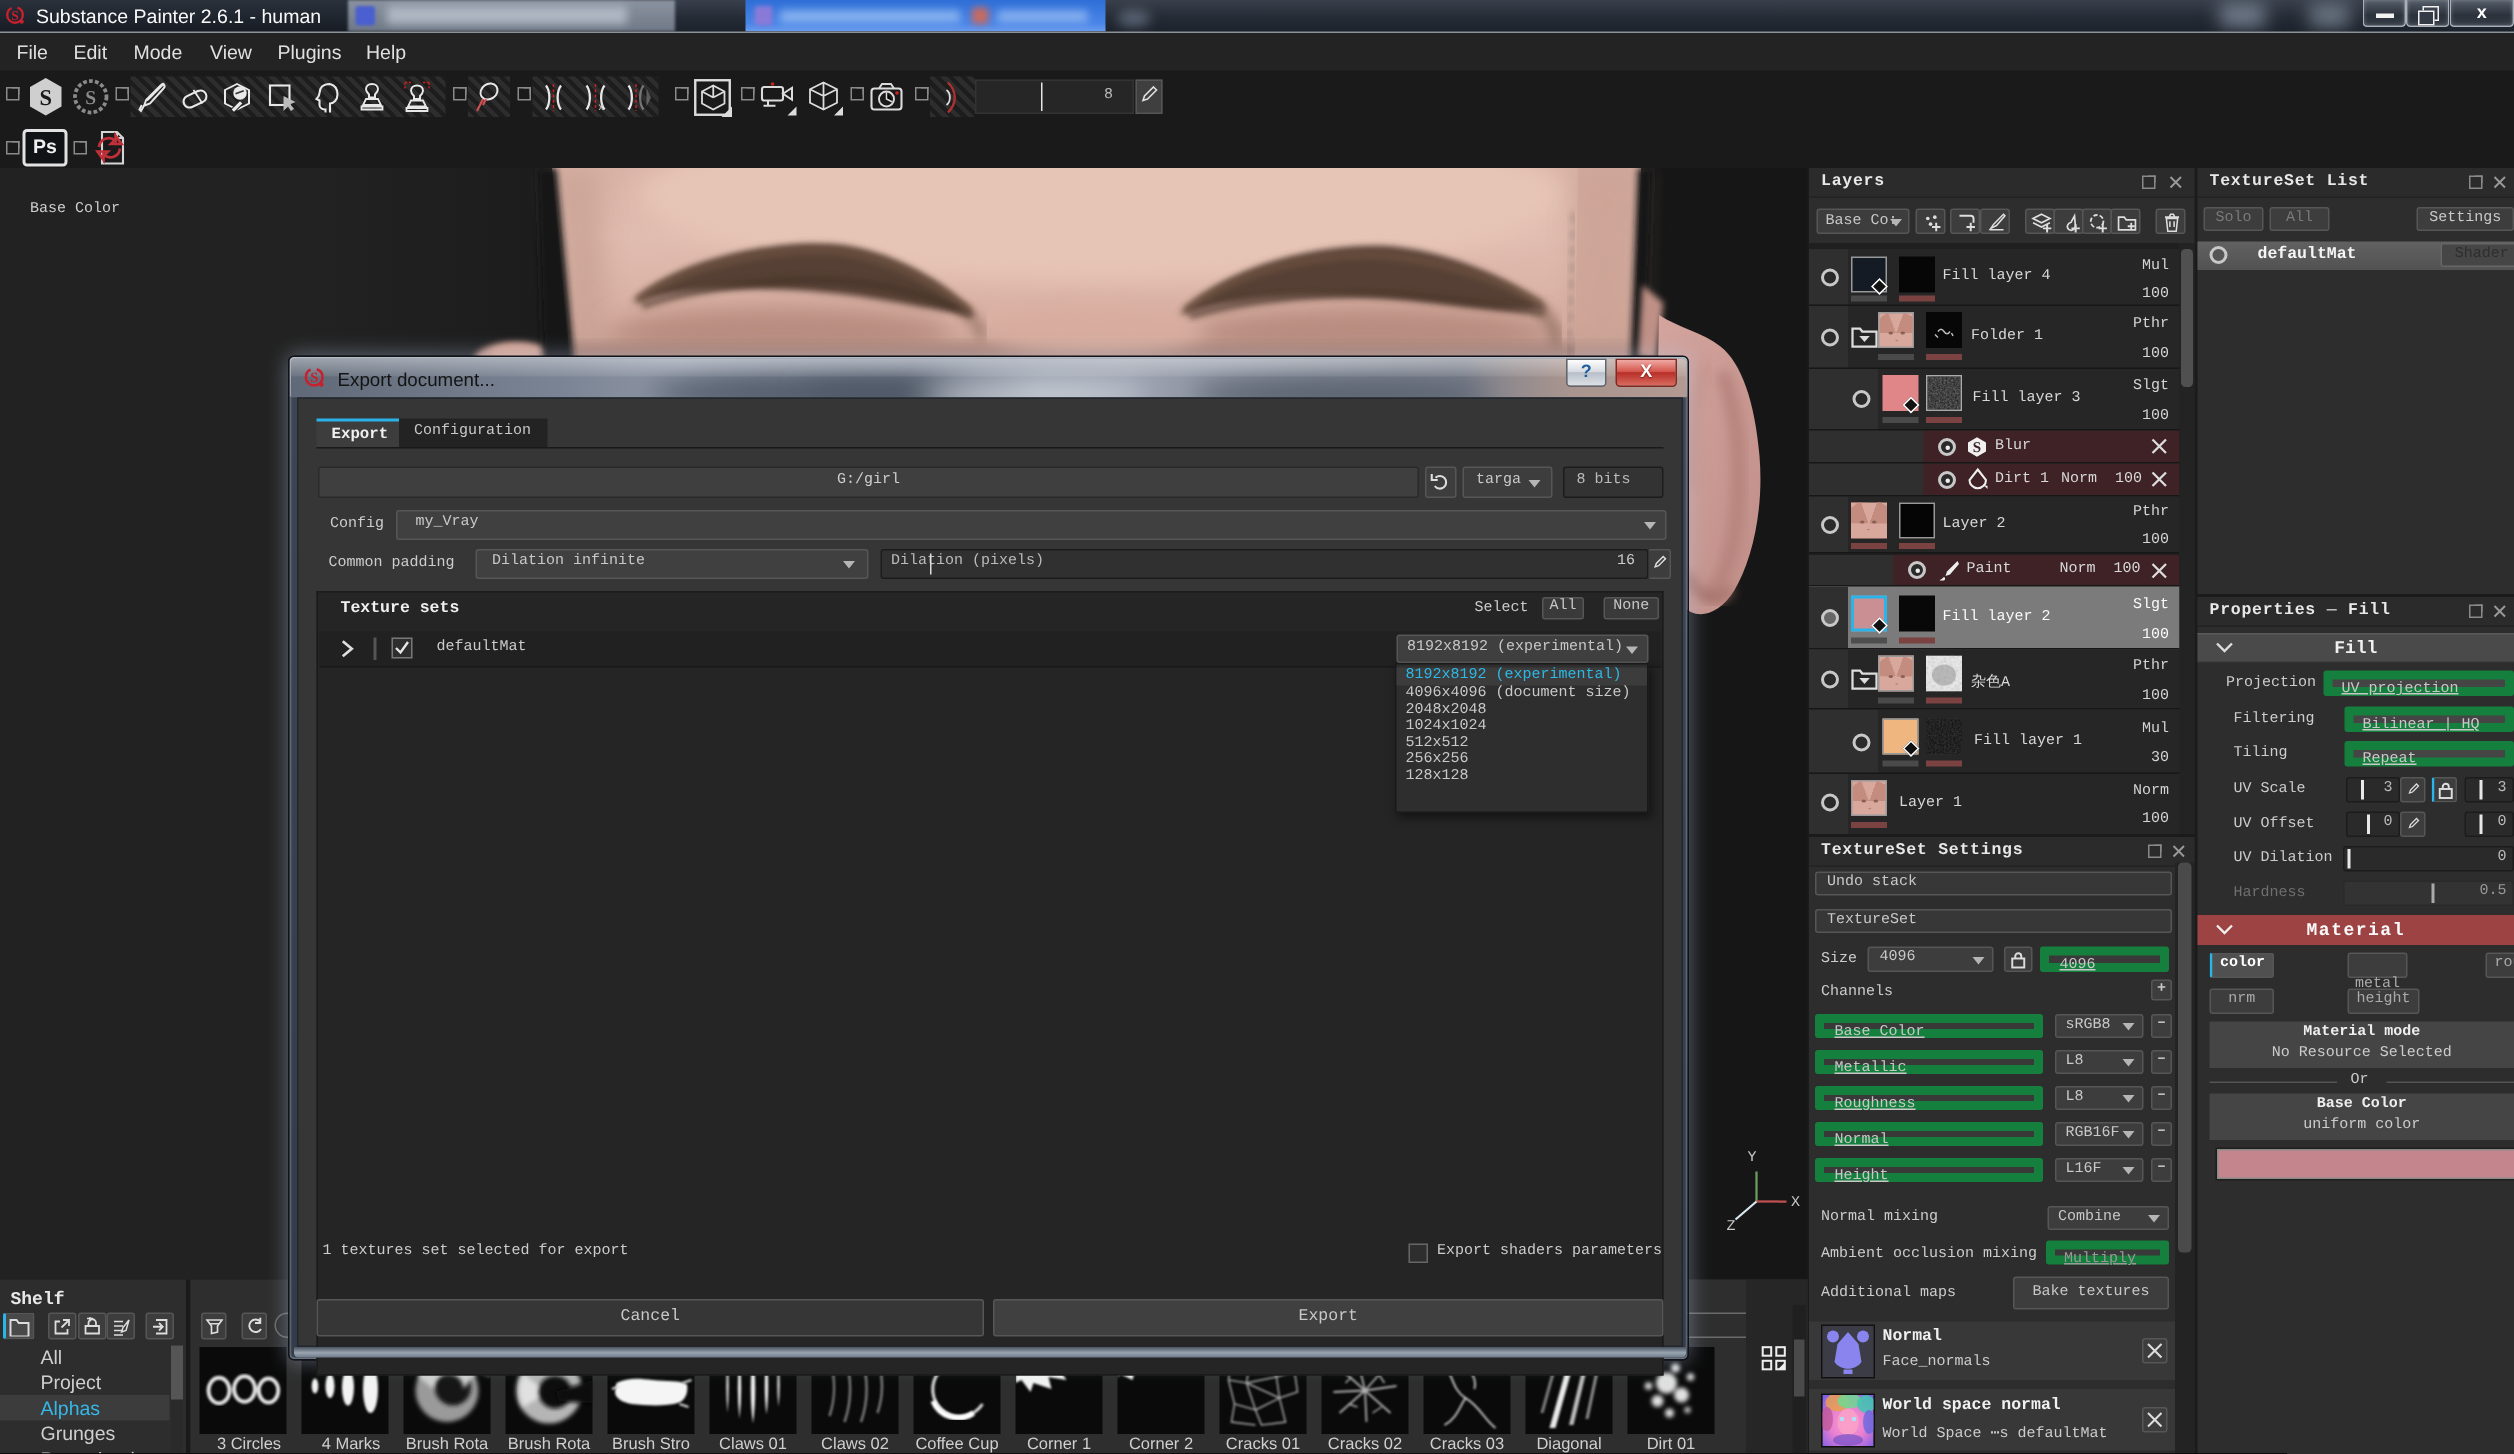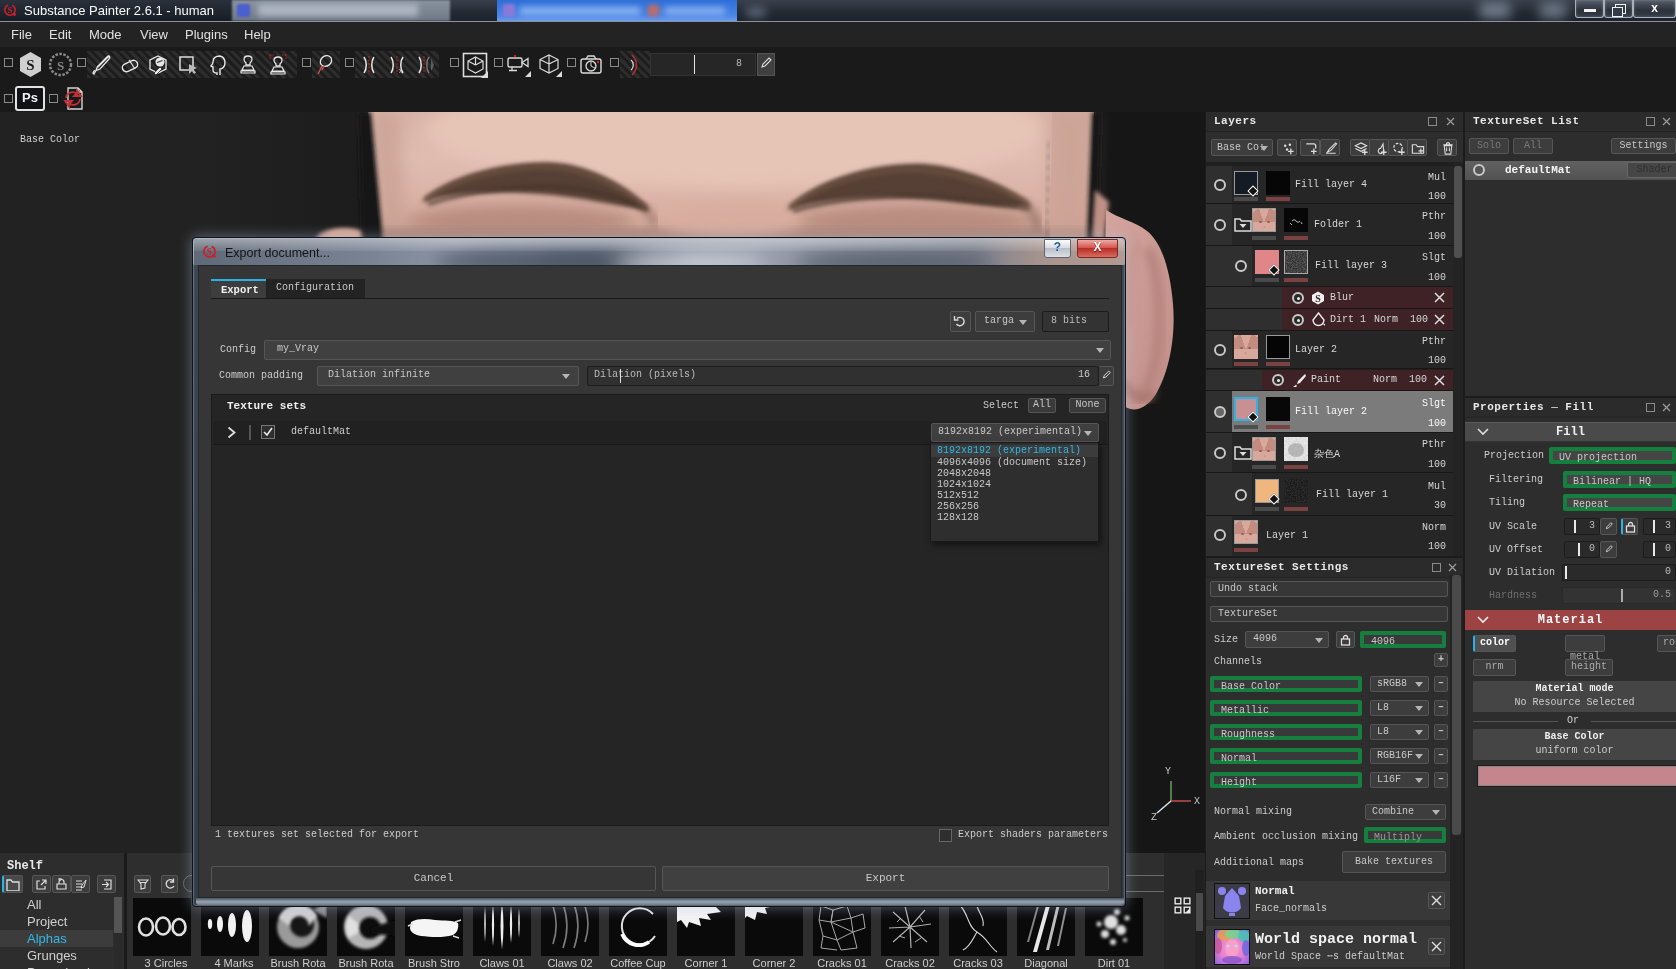--- a/index.html
+++ b/index.html
@@ -14,21 +14,21 @@
 .menuitem{position:absolute;top:5px;color:#e0e0e0;font-size:13px;font-family:"Liberation Sans",sans-serif;}
 
 .winbtn{position:absolute;top:0;height:18px;background:linear-gradient(#555e6a,#2c323c 60%,#343b46);border:1px solid #aab0ba;border-top:none;border-radius:0 0 3px 3px;color:#fff;text-align:center;box-sizing:border-box;box-shadow:inset 0 0 3px rgba(255,255,255,.25);}
 
 #viewport{left:0;top:112px;width:1205px;height:741px;background:linear-gradient(90deg,#222222 0 200px,#1a1a1a 420px,#161616);overflow:hidden;}
 
 .panel{background:#2d2d2d;}
 .phead{position:absolute;left:0;top:0;width:100%;height:19px;background:#2b2b2b;border-bottom:1px solid #232323;}
 .ptitle{position:absolute;left:8px;top:3px;font-weight:bold;color:#e8e8e8;font-size:11px;letter-spacing:0.5px;}
 .btn{position:absolute;background:#3d3d3d;border:1px solid #565656;border-radius:2px;color:#c8c8c8;box-sizing:border-box;text-align:center;}
-.field{position:absolute;background:#393939;border:4px solid #15803d;border-radius:2px;color:#c8c8c8;box-sizing:border-box;}
+.field{position:absolute;background:#393939;border:6px solid #15803d;border-radius:2px;color:#c8c8c8;box-sizing:border-box;text-decoration:underline;}
 .darkfield{position:absolute;background:#2a2a2a;border:1px solid #1c1c1c;border-radius:2px;color:#bbb;box-sizing:border-box;}
 .ddarrow{position:absolute;right:5px;top:50%;margin-top:-2px;width:0;height:0;border-left:4px solid transparent;border-right:4px solid transparent;border-top:5px solid #b5b5b5;}
 .popout{position:absolute;width:9px;height:9px;border:1px solid #8a8a8a;box-sizing:border-box;}
 .popout:after{content:"";position:absolute;left:3px;bottom:3px;width:4px;height:4px;border-top:1px solid #8a8a8a;border-right:1px solid #8a8a8a;}
 .cellgrp{position:absolute;top:0;height:27px;background:repeating-linear-gradient(45deg,#2d2d2d 0 3px,#1d1d1d 3px 6px);}
 .lbtn{width:20px;height:17px;padding:1px 0 0 1px;}
 .lrow{position:absolute;left:0;width:247px;background:#262626;border-bottom:1px solid #171717;box-sizing:border-box;overflow:hidden;}
 .gutter{position:absolute;left:0;top:0;height:100%;background:#2f2f2f;}
 .radio{position:absolute;width:12px;height:12px;border-radius:50%;border:2px solid #c8c8c8;box-sizing:border-box;background:#2a2a2a;}
 .radio.dot:after{content:"";position:absolute;left:2.5px;top:2.5px;width:3px;height:3px;border-radius:50%;background:#eee;}
@@ -596,21 +596,21 @@
         <ellipse cx="10" cy="5" rx="8" ry="6" fill="#e8a050" opacity=".85"></ellipse>
         <ellipse cx="18" cy="4" rx="8" ry="5" fill="#70d890" opacity=".85"></ellipse>
         <ellipse cx="29" cy="6" rx="6" ry="6" fill="#40c8b0" opacity=".85"></ellipse>
         <ellipse cx="3" cy="16" rx="4" ry="8" fill="#c05898" opacity=".8"></ellipse>
         <ellipse cx="31" cy="18" rx="4" ry="8" fill="#6868e0" opacity=".8"></ellipse>
         <ellipse cx="17" cy="18" rx="7" ry="9" fill="#f8a0c8" opacity=".9"></ellipse>
         <ellipse cx="17" cy="30" rx="10" ry="4" fill="#8058c8" opacity=".8"></ellipse>
         <circle cx="13" cy="16" r="1.5" fill="#b0e0f8"></circle>
           <circle cx="21" cy="16" r="1.5" fill="#b0e0f8"></circle>
       </svg>
-      <div class="abs mono" style="left:49px;top:5px;font-weight:bold;color:#f0f0f0;font-size:15px;text-align:right;">World space normal</div>
+      <div class="abs mono" style="left:49px;top:5px;font-weight:bold;color:#f0f0f0;font-size:11px;text-align:right;">World space normal</div>
       <div class="abs mono" style="left:49px;top:24px;">World Space ⋯s defaultMat</div>
       <div class="btn" style="left:222px;top:12px;width:17px;height:17px;"><svg width="11" height="11" style="margin-top:2px">
             <path d="M1 1 L10 10 M10 1 L1 10" stroke="#ddd" stroke-width="1.4"></path>
           </svg></div>
     </div>
     <div class="abs" style="left:244px;top:17px;width:13px;height:394px;background:#232323;">
         <div class="abs" style="left:2px;top:0px;width:9px;height:260px;background:#4a4a4a;border-radius:3px;"></div>
       </div>
   </div>
   <div class="abs panel" id="props" style="left:1465px;top:398px;width:211px;height:571px;">
@@ -903,20 +903,23 @@
     <div class="abs" style="left:5px;top:27px;width:924px;height:633px;background:#363636;border:1px solid #23272e;box-sizing:border-box;">
 
       <div class="abs" style="left:12px;top:13px;width:55px;height:19px;background:#3d3d3d;border-top:2px solid #2ab2e8;box-sizing:border-box;">
           <div class="mono" style="margin:3px 0 0 10px;font-weight:bold;color:#f0f0f0;font-size:10.5px;">Export</div>
         </div>
       <div class="abs" style="left:67px;top:13px;width:99px;height:19px;background:#232323;">
           <div class="mono" style="margin:3px 0 0 10px;color:#c8c8c8;">Configuration</div>
         </div>
       <div class="abs" style="left:12px;top:32px;width:898px;height:1px;background:#191919;"></div>
 
+      <div class="darkfield" style="left:13px;top:45px;width:734px;height:21px;background:#3f3f3f;border-color:#2a2a2a;">
+          <div class="abs mono" style="width:100%;text-align:center;top:3px;color:#cfcfcf;">G:/girl</div>
+        </div>
       <div class="btn" style="left:751px;top:45px;width:21px;height:21px;"><svg width="15" height="15" viewBox="0 0 15 15" style="margin-top:2px">
             <path d="M3.5 10 A4.2 4.2 0 1 0 4 4.5" fill="none" stroke="#ddd" stroke-width="1.4"></path>
             <path d="M1.5 2 V6 H5.5" fill="none" stroke="#ddd" stroke-width="1.4"></path>
           </svg></div>
       <div class="btn mono" style="left:776px;top:45px;width:60px;height:21px;text-align:left;padding:3px 0 0 8px;">targa<span class="ddarrow" style="right:7px;"></span></div>
       <div class="darkfield mono" style="left:843px;top:45px;width:67px;height:21px;padding:3px 0 0 8px;background:#333;">8 bits</div>
 
       <div class="abs mono" style="left:21px;top:78px;">Config</div>
       <div class="btn mono" style="left:65px;top:74px;width:847px;height:20px;text-align:left;padding:2px 0 0 12px;background:#404040;">my_Vray<span class="ddarrow" style="right:6px;"></span></div>
 
@@ -924,21 +927,21 @@
       <div class="btn mono" style="left:118px;top:100px;width:262px;height:20px;text-align:left;padding:2px 0 0 10px;background:#404040;">Dilation infinite<span class="ddarrow" style="right:8px;"></span></div>
       <div class="darkfield mono" style="left:388px;top:100px;width:512px;height:20px;background:#303030;">
         <div class="abs" style="left:6px;top:2px;color:#bbb;">Dilation (pixels)</div>
         <div class="abs" style="left:32px;top:2px;width:1px;height:14px;background:#ddd;"></div>
         <div class="abs" style="right:8px;top:2px;color:#ccc;">16</div>
       </div>
       <div class="btn" style="left:900px;top:100px;width:15px;height:20px;border-left:none;"><svg width="13" height="16" viewBox="0 0 16 21" style="margin-top:1px">
             <path d="M11 4 L13 6 L7 12 L4 13 L5 10 Z" fill="none" stroke="#ddd" stroke-width="1.3"></path>
           </svg></div>
 
-      <div class="abs" style="left:12px;top:128px;width:898px;height:432px;background:#252525;border:1px solid #1b1b1b;box-sizing:border-box;">
+      <div class="abs" style="left:12px;top:128px;width:898px;height:523px;background:#252525;border:1px solid #1b1b1b;box-sizing:border-box;">
         <div class="abs mono" style="left:15px;top:5px;font-weight:bold;color:#f0f0f0;font-size:11px;">Texture sets</div>
         <div class="abs mono" style="left:771px;top:5px;">Select</div>
         <div class="btn mono" style="left:816px;top:3px;width:28px;height:15px;padding-top:0px;background:#3a3a3a;">All</div>
         <div class="btn mono" style="left:857px;top:3px;width:37px;height:15px;padding-top:0px;background:#3a3a3a;">None</div>
         <div class="abs" style="left:1px;top:26px;width:894px;height:23px;background:#212121;border-bottom:1px solid #191919;">
           <svg class="abs" style="left:14px;top:5px" width="9" height="13">
               <path d="M1.5 1.5 L7.5 6.5 L1.5 11.5" stroke="#ddd" stroke-width="1.8" fill="none"></path>
             </svg>
           <div class="abs" style="left:36px;top:4px;width:2px;height:15px;background:#555;"></div>
           <div class="abs" style="left:48px;top:4px;width:14px;height:14px;background:#2e2e2e;border:1px solid #777;box-sizing:border-box;">

